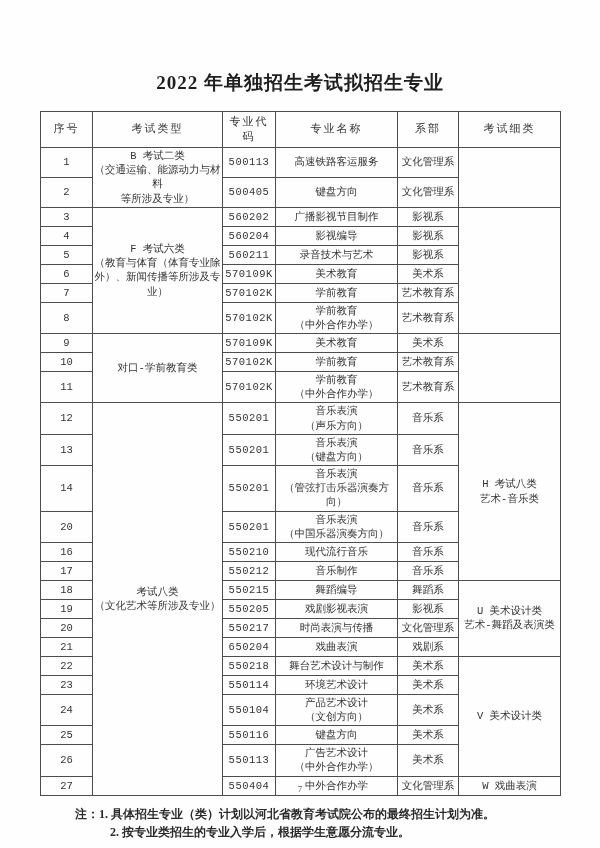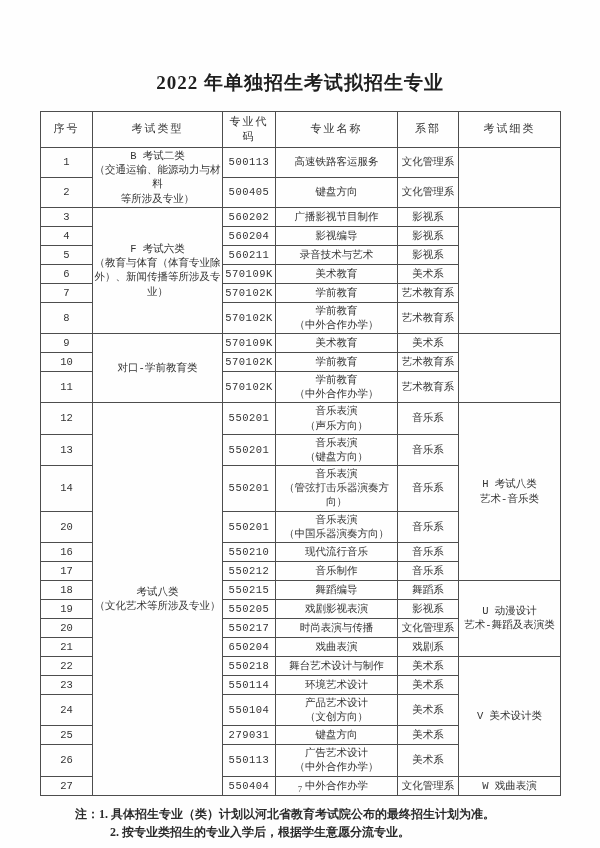--- a/index.html
+++ b/index.html
@@ -214,21 +214,21 @@
         <td>17</td>
         <td class="code">550212</td>
         <td>音乐制作</td>
         <td>音乐系</td>
       </tr>
       <tr class="h-s">
         <td>18</td>
         <td class="code">550215</td>
         <td>舞蹈编导</td>
         <td>舞蹈系</td>
-        <td class="subcat" rowspan="4">U 动漫设计
+        <td class="subcat" rowspan="4">U 美术设计类
 艺术-舞蹈及表演类</td>
       </tr>
       <tr class="h-s">
         <td>19</td>
         <td class="code">550205</td>
         <td>戏剧影视表演</td>
         <td>影视系</td>
       </tr>
       <tr class="h-s">
         <td>20</td>
@@ -257,21 +257,21 @@
       </tr>
       <tr class="h-d">
         <td>24</td>
         <td class="code">550104</td>
         <td>产品艺术设计
 （文创方向）</td>
         <td>美术系</td>
       </tr>
       <tr class="h-s">
         <td>25</td>
-        <td class="code">279031</td>
+        <td class="code">550116</td>
         <td>键盘方向</td>
         <td>美术系</td>
       </tr>
       <tr class="h-d">
         <td>26</td>
         <td class="code">550113</td>
         <td>广告艺术设计
 （中外合作办学）</td>
         <td>美术系</td>
       </tr>

